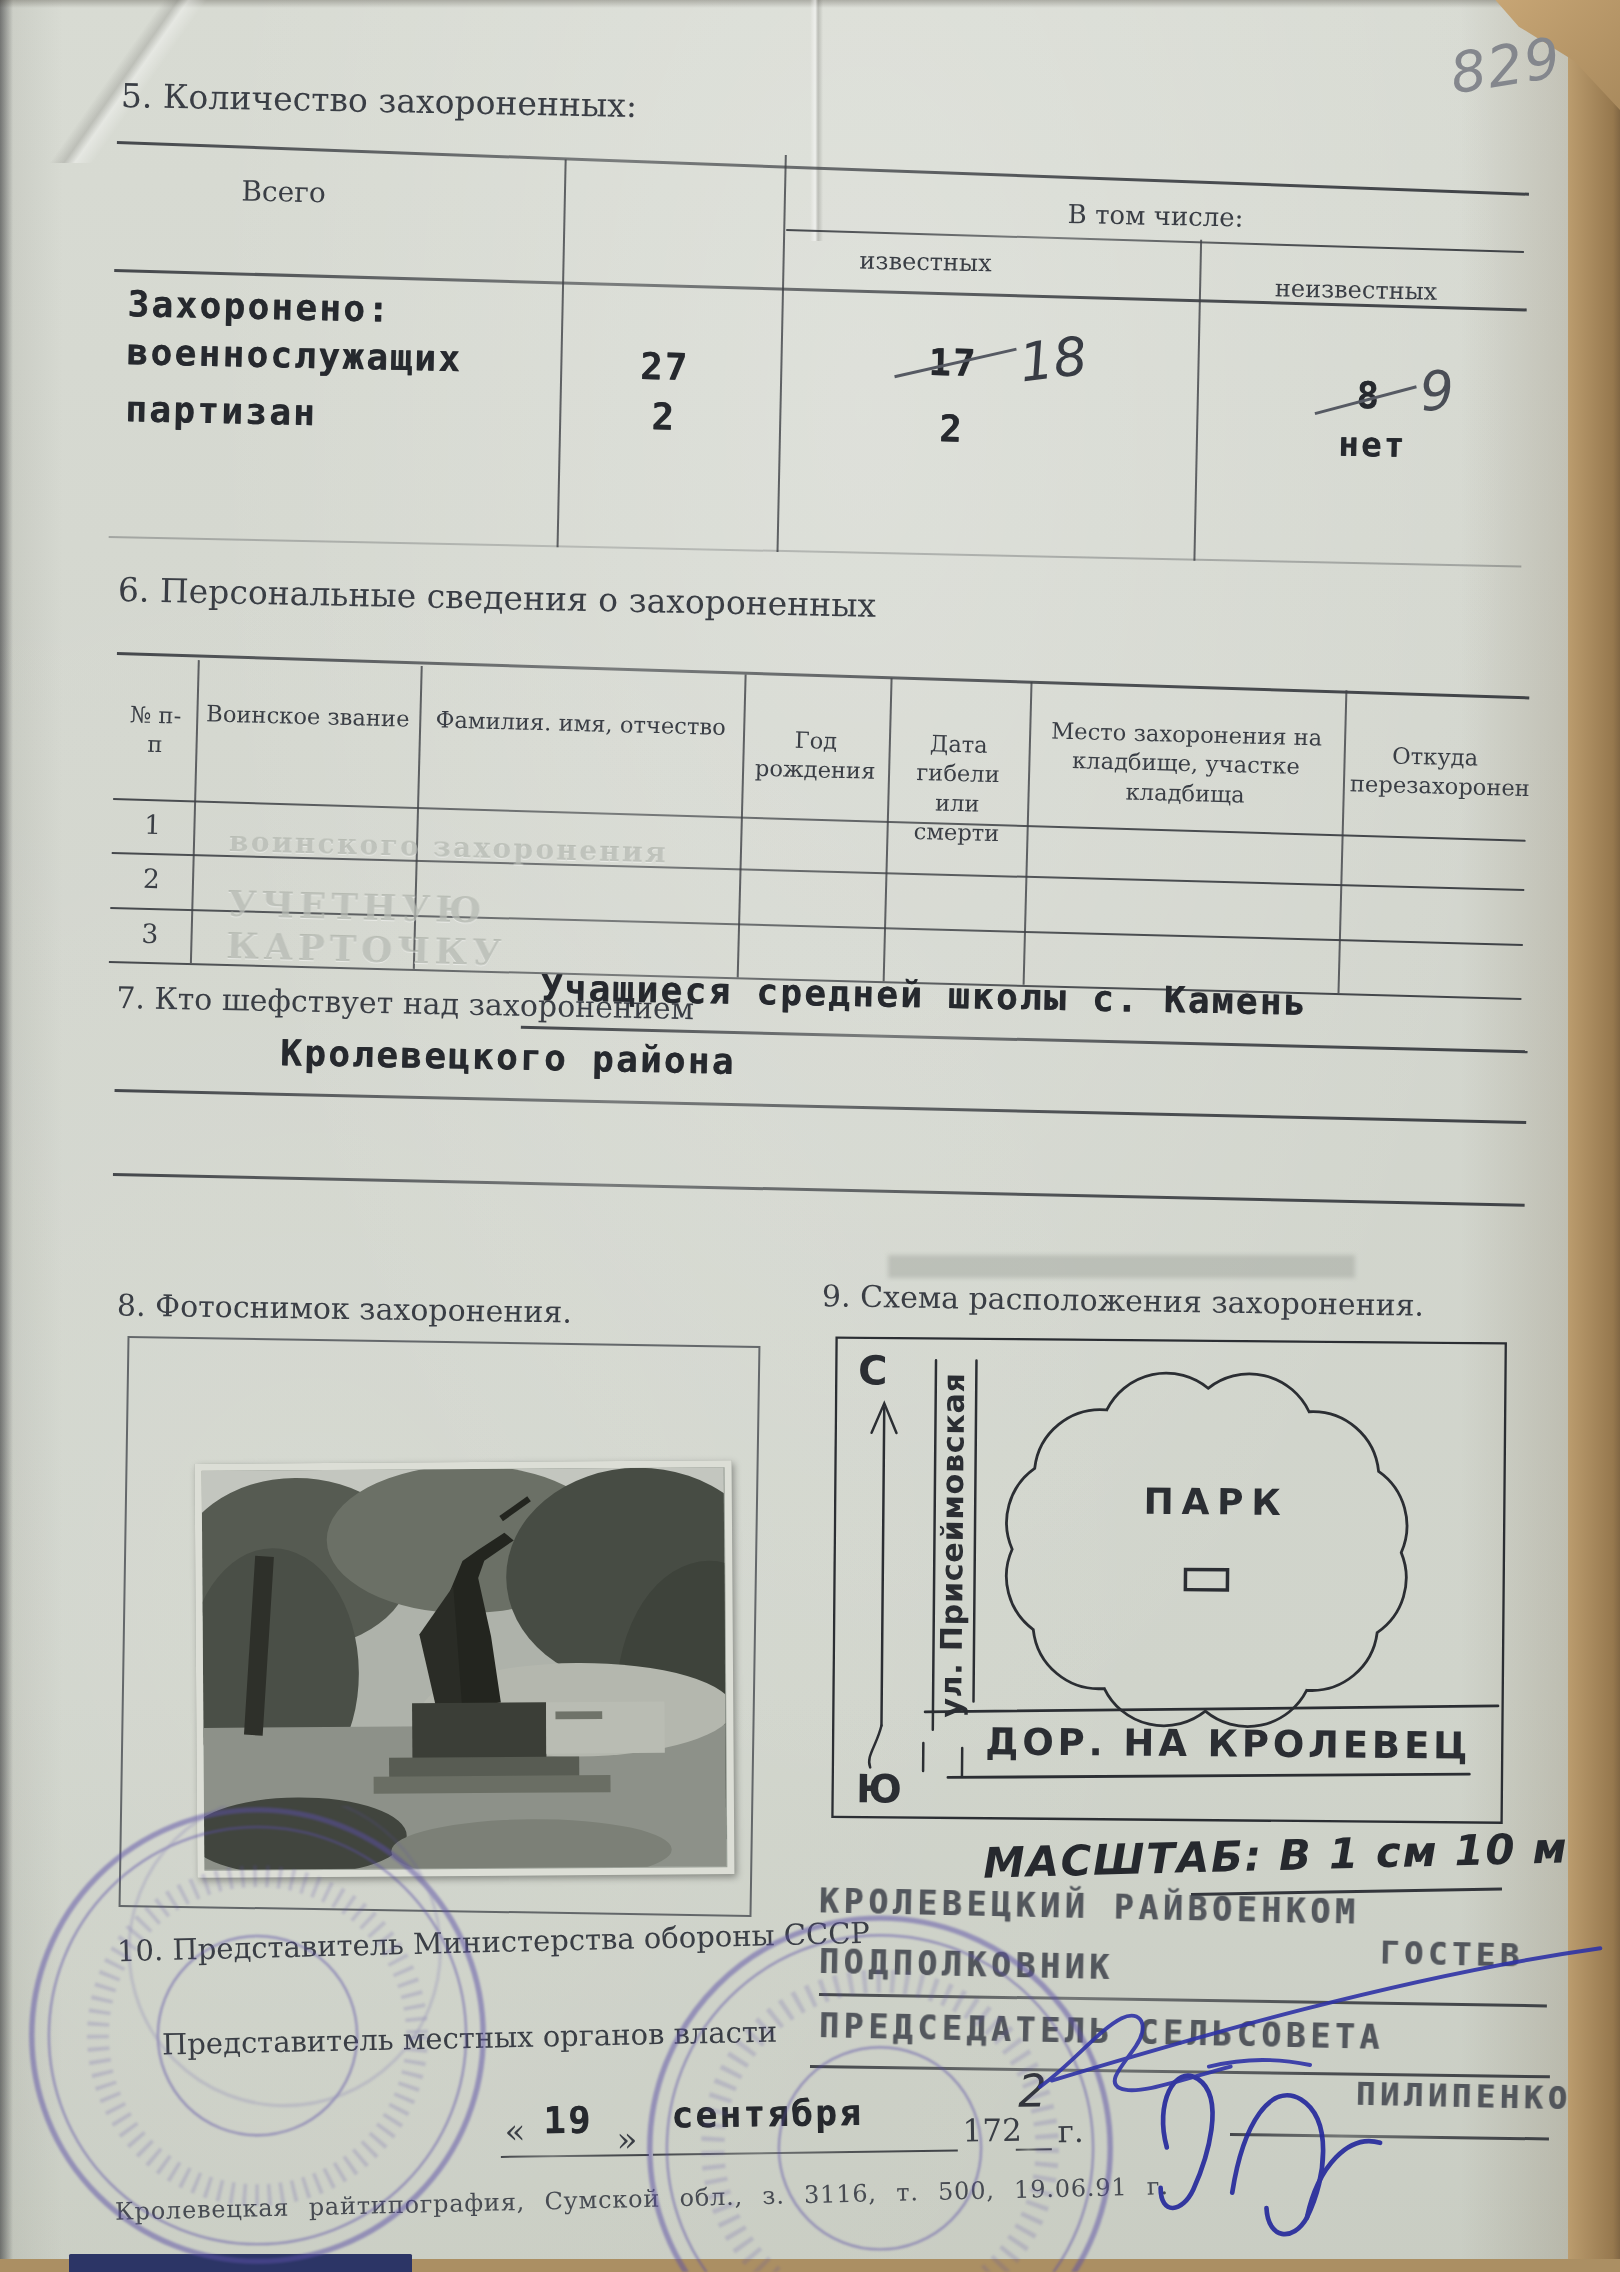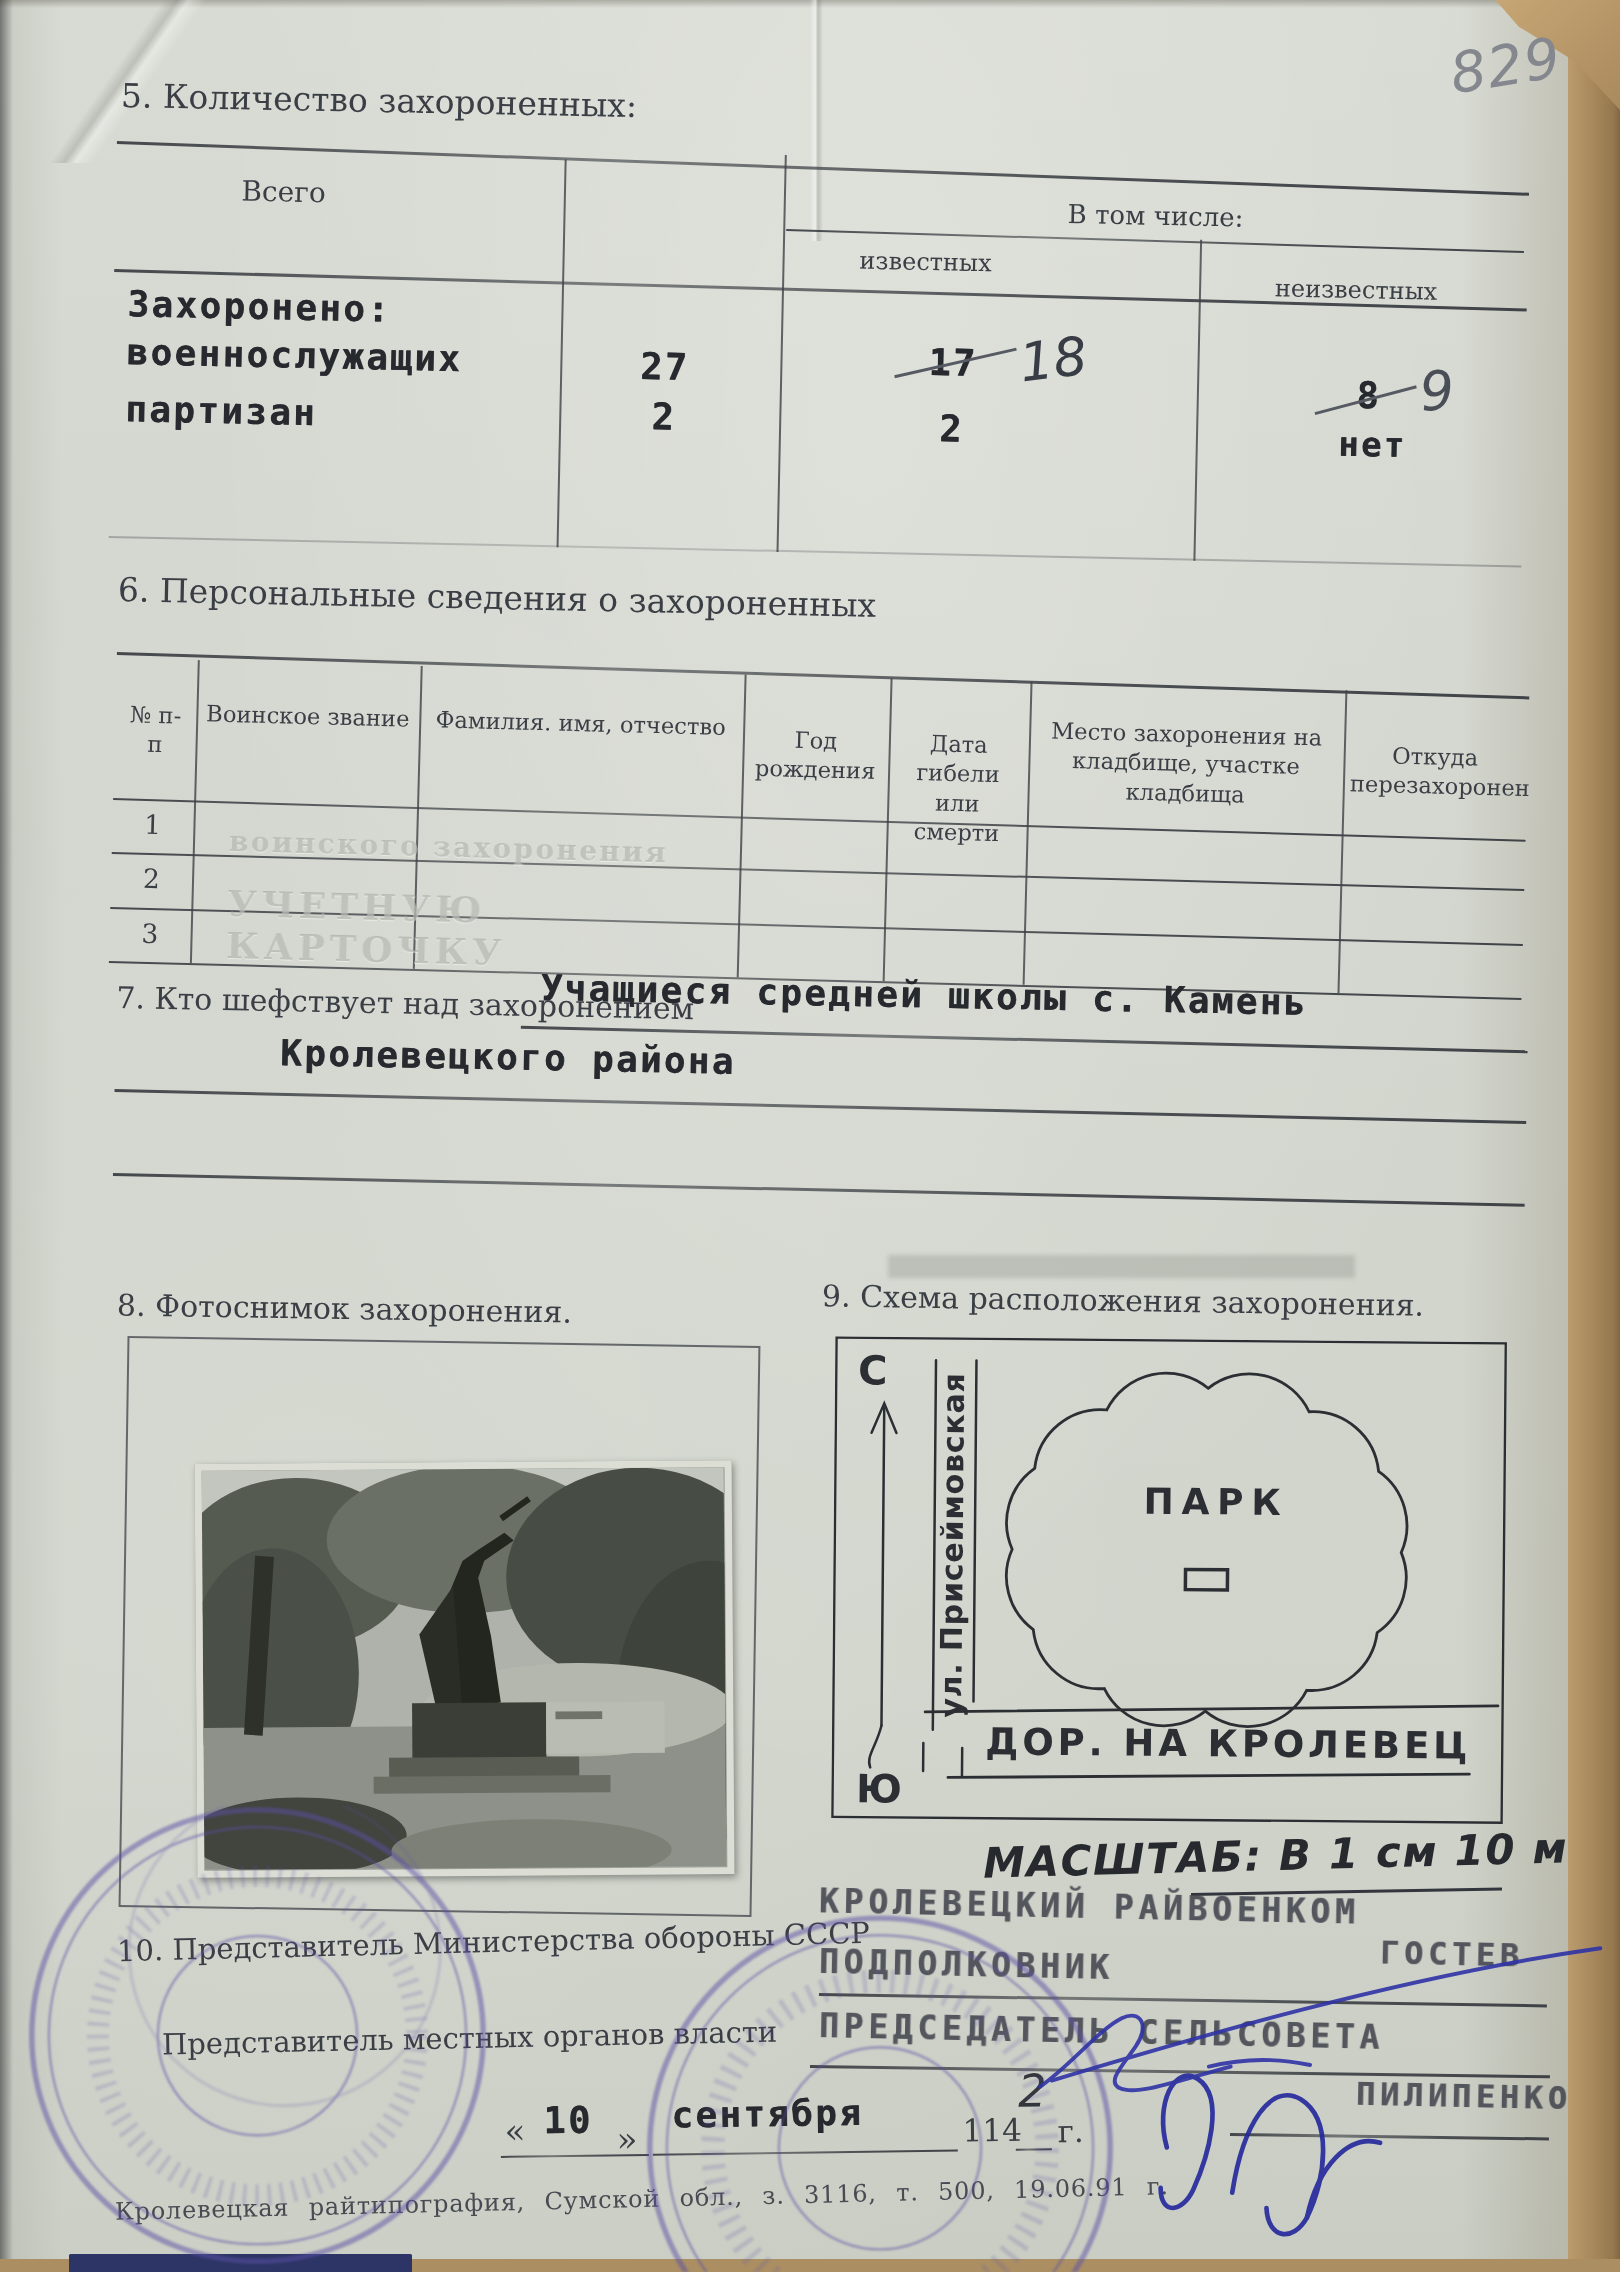--- a/index.html
+++ b/index.html
@@ -184,26 +184,26 @@
   <div class="pos stamped" style="left:819px;top:1945px;font-size:33px;transform:rotate(1.2deg);">ПОДПОЛКОВНИК</div>
   <div class="pos stamped" style="left:1380px;top:1935px;font-size:32px;transform:rotate(1.2deg);">ГОСТЕВ</div>
   <div class="ln" style="left:819px;top:1993px;width:728px;height:2.7px;transform:rotate(0.9deg);"></div>
   <div class="pos stamped" style="left:819px;top:2012px;font-size:33px;transform:rotate(1.2deg);">ПРЕДСЕДАТЕЛЬ СЕЛЬСОВЕТА</div>
   <div class="ln" style="left:810px;top:2065px;width:740px;height:2.7px;transform:rotate(0.8deg);"></div>
   <div class="pos stamped" style="left:1356px;top:2077px;font-size:32px;transform:rotate(1.2deg);">ПИЛИПЕНКО</div>
   <div class="ln" style="left:1230px;top:2133px;width:319px;height:2.7px;transform:rotate(0.8deg);"></div>
 
   <div class="pos" style="left:498px;top:2094px;width:607px;height:78px;transform:rotate(-0.8deg);transform-origin:0 0;">
     <div class="pos serif" style="left:6.2px;top:17px;font-size:34px;">«</div>
-    <div class="pos type" style="left:45px;top:6.2px;font-size:37px;">10</div>
+    <div class="pos type" style="left:45px;top:6.2px;font-size:37px;">19</div>
     <div class="pos serif" style="left:118px;top:26.5px;font-size:34px;">»</div>
     <div class="ln" style="left:1.6px;top:62px;width:148px;height:2.3px;"></div>
     <div class="pos type" style="left:173px;top:3.1px;font-size:36px;">сентября</div>
     <div class="ln" style="left:154px;top:62px;width:305px;height:2.3px;"></div>
-    <div class="pos serif" style="left:464px;top:25px;font-size:31px;">114</div>
+    <div class="pos serif" style="left:464px;top:25px;font-size:31px;">172</div>
     <div class="pos hand" style="left:520px;top:-22px;font-size:45px;font-style:italic;color:#33363c;">2</div>
     <div class="ln" style="left:517px;top:62px;width:36px;height:2.3px;"></div>
     <div class="pos serif" style="left:559px;top:26.5px;font-size:31px;">г.</div>
   </div>
 
   <div class="pos serif" style="left:115px;top:2185px;font-size:24px;letter-spacing:0.8px;word-spacing:11px;transform:rotate(-1.4deg);color:#474b52;">Кролевецкая райтипография, Сумской обл., з. 3116, т. 500, 19.06.91 г.</div>
 
   <svg class="pos" width="483" height="467" viewBox="0 0 620 600" style="left:15.6px;top:1806px;opacity:.5;filter:blur(0.9px);">
     <g stroke="#5b4fa6" fill="none">
       <circle cx="310" cy="295" r="290" stroke-width="7"></circle>

